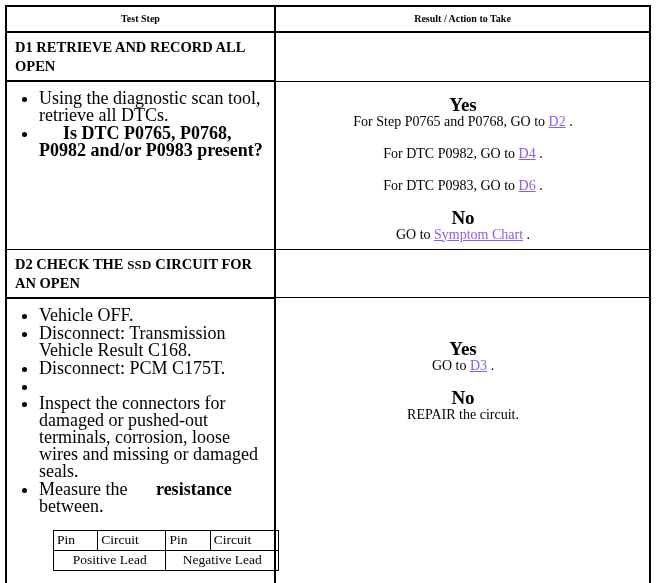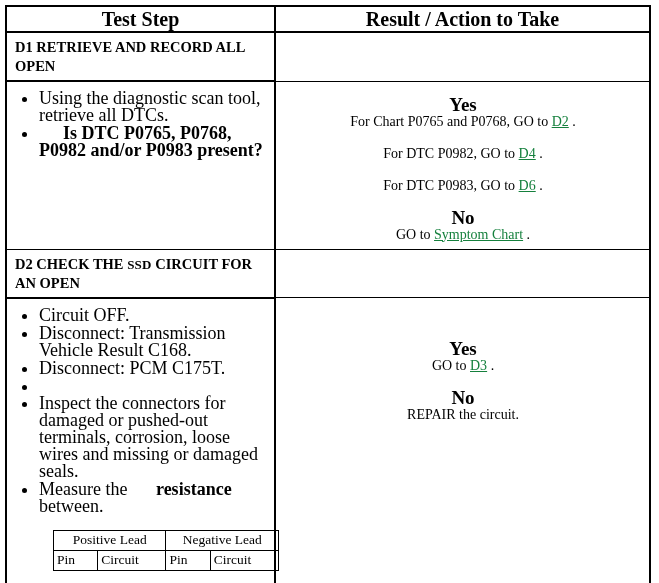--- a/index.html
+++ b/index.html
@@ -35,21 +35,21 @@
   table.diag > thead > tr > th {
     border: 1px solid #000;
     vertical-align: top;
     padding: 0;
   }
 
   
   .hdr-cell {
     text-align: center;
     font-weight: bold;
-    font-size: 20px;
+    font-size: 10px;
     height: 24px;
     line-height: 24px;
     border-bottom: 2px solid #000 !important;
   }
 
   .col-left  { width: 269px; }
   .col-right { width: 375px; }
 
   
   .section-title {
@@ -95,21 +95,21 @@
     line-height: 17px;
   }
   .result-cell .pad-top { height: 14px; }
   .res-label {
     font-weight: bold;
     font-size: 19px;
   }
   .res-line { white-space: normal; }
   .gap { height: 15px; }
   a.xref {
-    color: #15803d;
+    color: #8b5cf6;
     text-decoration: underline;
   }
 
   
   .lead-wrap {
     padding: 14px 0 0 40px;
   }
   table.lead {
     border-collapse: collapse;
     table-layout: fixed;
@@ -163,21 +163,21 @@
               <b>Is DTC P0765, P0768, P0982 and/or P0983 present?</b>
             </li>
           </ul>
         </td>
 
         <td class="result-cell vsplit">
           <div class="pad-top"></div>
           <div class="res-label">Yes</div>
 
           <div class="res-line">
-            <span>For Chart P0765 and P0768, GO to </span><a class="xref" href="#">D2</a><span> .</span>
+            <span>For Step P0765 and P0768, GO to </span><a class="xref" href="#">D2</a><span> .</span>
           </div>
 
           <div class="gap"></div>
 
           <div class="res-line">
             <span>For DTC P0982, GO to </span><a class="xref" href="#">D4</a><span> .</span>
           </div>
 
           <div class="gap"></div>
 
@@ -196,21 +196,21 @@
 
       <tr>
         <td class="section-title"><span>D2 CHECK THE </span><span class="sm">SSD</span><span> CIRCUIT FOR AN OPEN</span></td>
         <td class="vsplit">&nbsp;</td>
       </tr>
 
       <tr>
         <td class="step-cell" style="height:312px">
           <ul class="steps">
             <li>
-              <span>Circuit OFF.</span>
+              <span>Vehicle OFF.</span>
             </li>
             <li>
               <span>Disconnect: Transmission Vehicle Result C168.</span>
             </li>
             <li>
               <span>Disconnect: PCM C175T.</span>
             </li>
             <li class="blank">
               <span></span>
             </li>
@@ -224,29 +224,29 @@
           <div class="lead-wrap">
             <table class="lead">
               <colgroup>
                 <col class="lw-pin">
                   <col class="lw-cir">
                   <col class="lw-pin">
                   <col class="lw-cir">
               </colgroup>
               <tbody>
                 <tr>
-                  <td class="ctr" colspan="2">Positive Lead</td>
-                  <td class="ctr" colspan="2">Negative Lead</td>
-                </tr>
-                <tr>
                   <td>Pin</td>
                   <td>Circuit</td>
                   <td>Pin</td>
                   <td>Circuit</td>
                 </tr>
+                <tr>
+                  <td class="ctr" colspan="2">Positive Lead</td>
+                  <td class="ctr" colspan="2">Negative Lead</td>
+                </tr>
               </tbody>
             </table>
           </div>
           <div class="tail"></div>
         </td>
 
         <td class="result-cell vsplit">
           <div class="pad-top" style="height:42px"></div>
           <div class="res-label">Yes</div>
           <div class="res-line">

